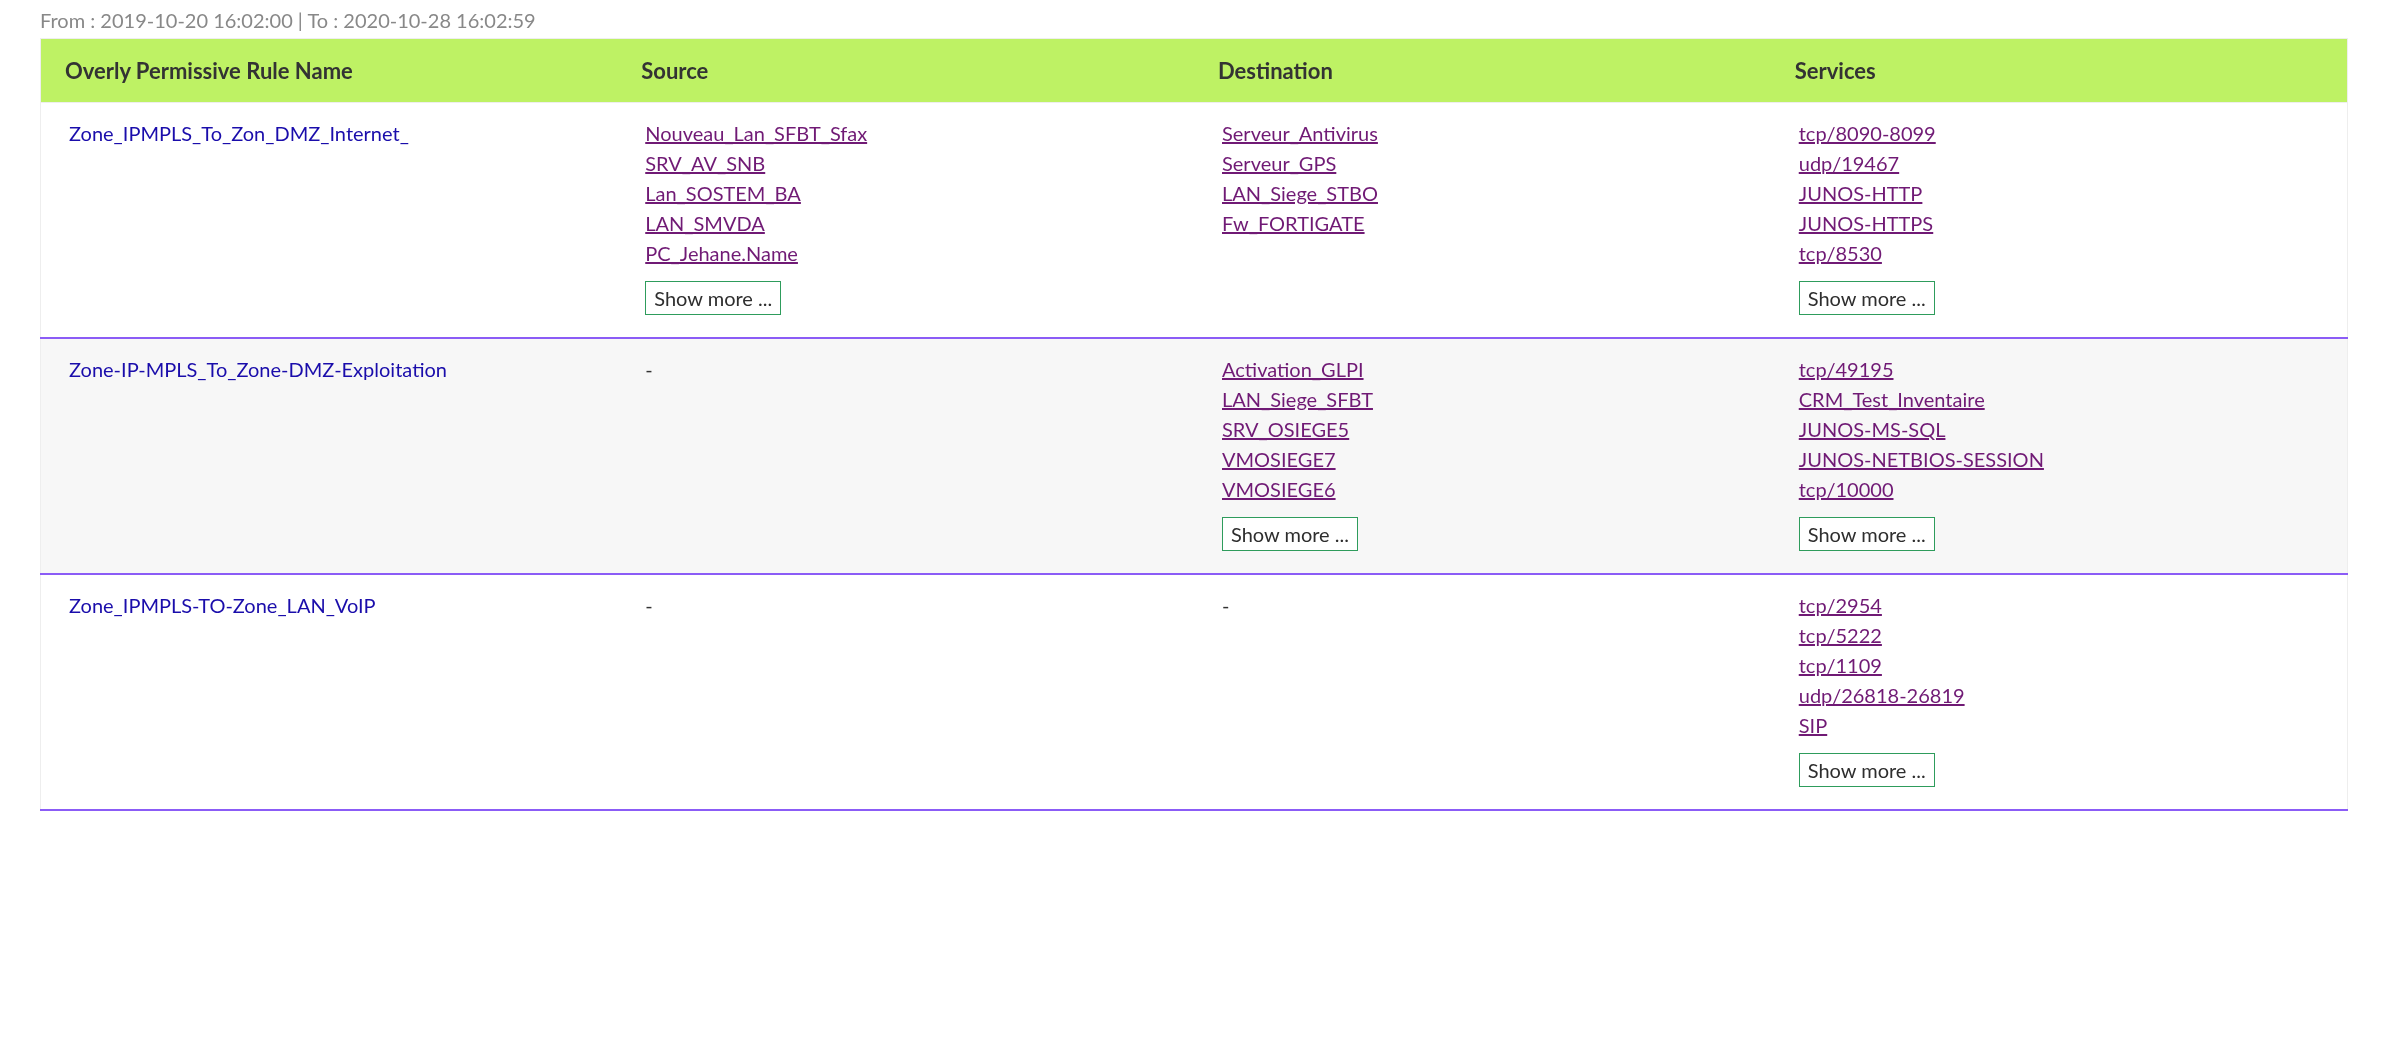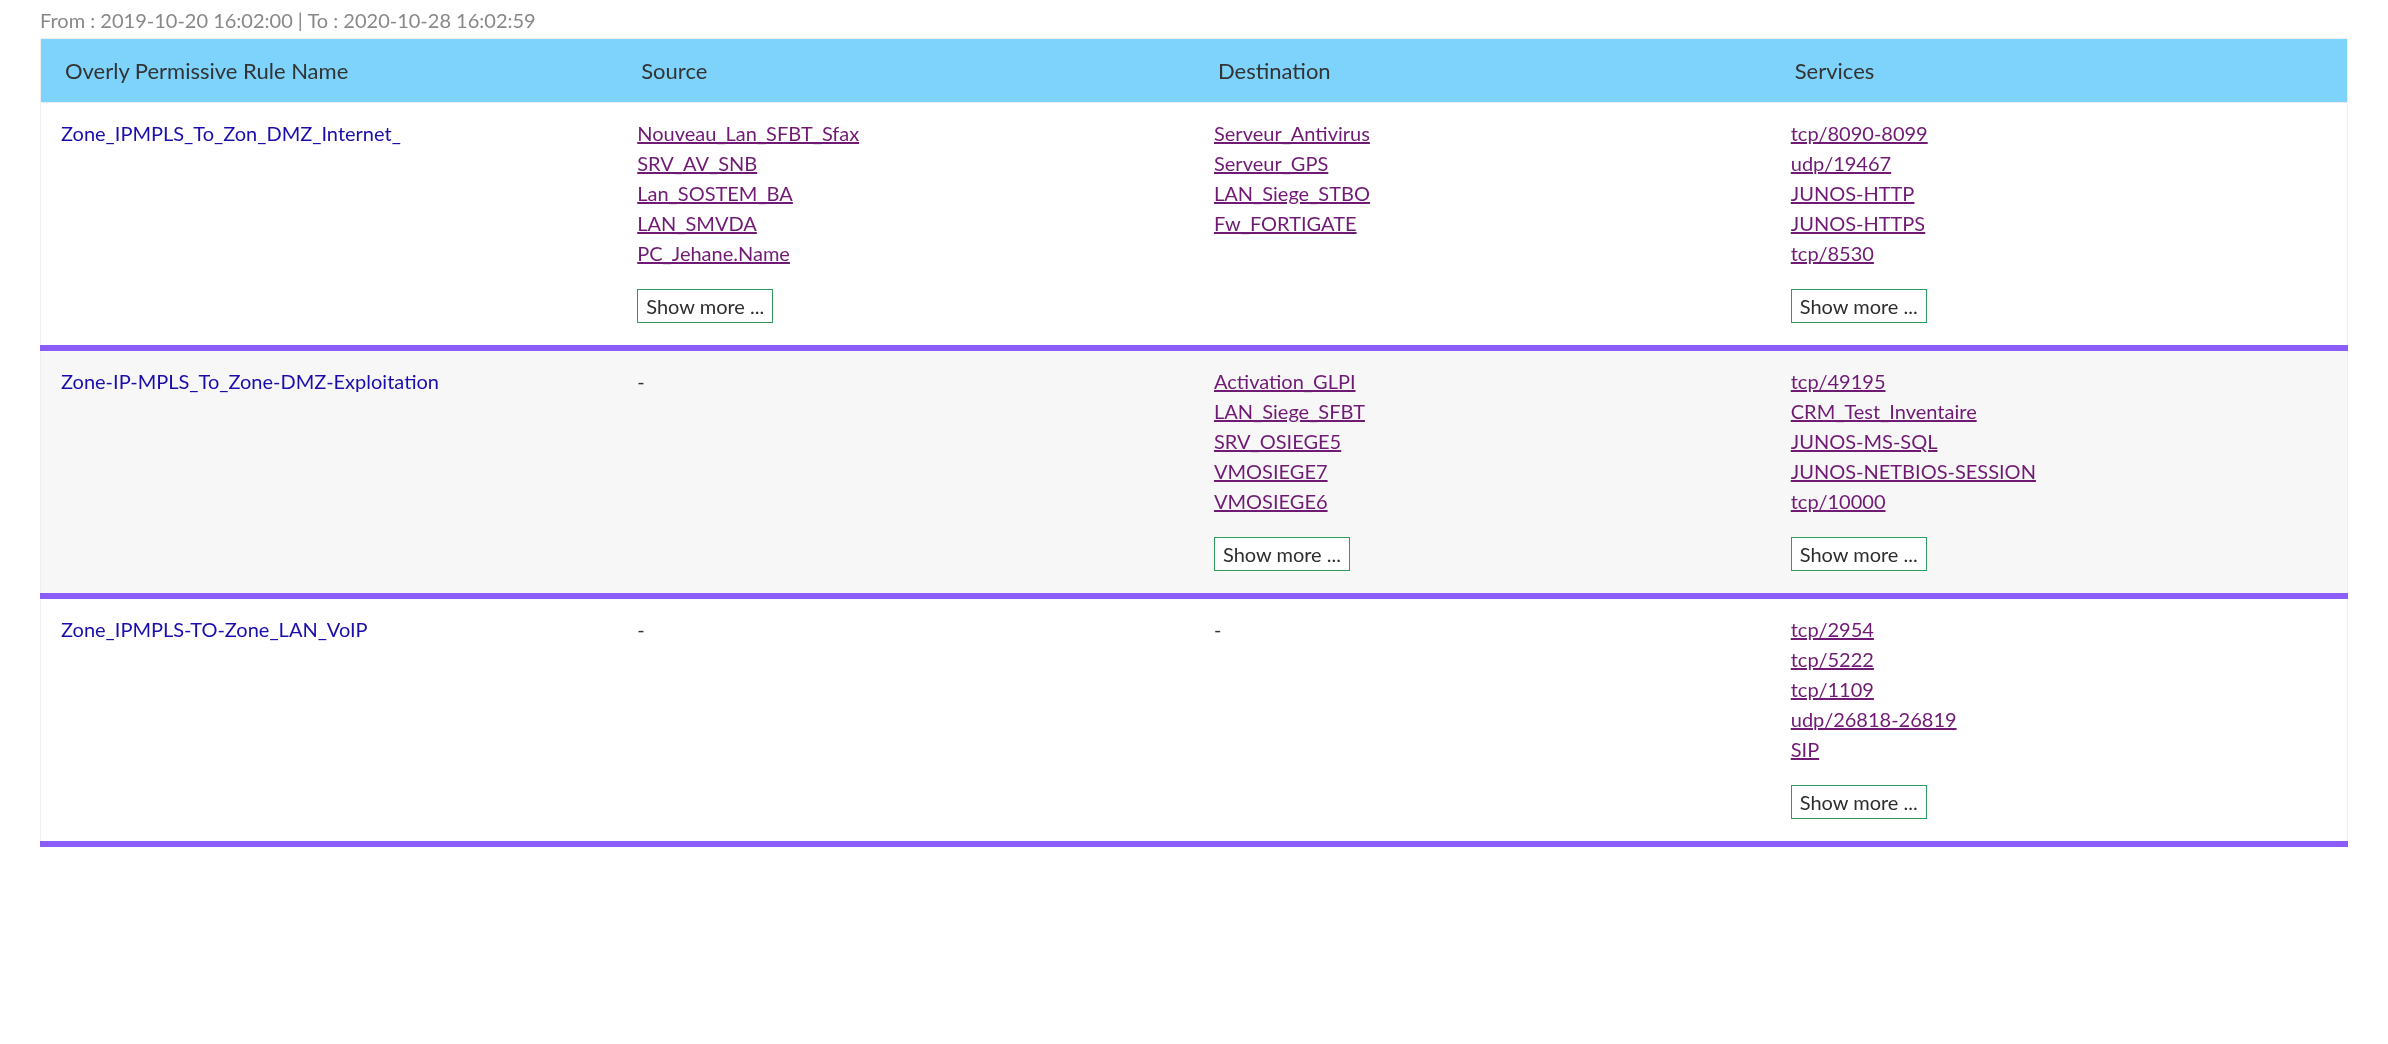--- a/index.html
+++ b/index.html
@@ -15,53 +15,53 @@
     color: #888;
     font-size: 20px;
     padding: 8px 4px 6px 0;
   }
   table {
     width: 100%;
     border-collapse: collapse;
     border: 1px solid #eee;
   }
   thead th {
-    background: #7dd3fc;
+    background: #bef264;
     text-align: left;
-    font-weight: 400;
+    font-weight: 700;
     font-size: 22px;
     padding: 18px 24px;
     border-bottom: 1px solid #eee;
   }
   tbody tr:nth-child(even) td { background: #f7f7f7; }
   tbody td {
     vertical-align: top;
-    padding: 18px 24px 22px 20px;
+    padding: 18px 24px 22px 28px;
     font-size: 20px;
-    border-bottom: 6px solid #8b5cf6;
+    border-bottom: 2px solid #8b5cf6;
   }
   .rule-name {
     color: #1a0dab;
     font-weight: 400;
   }
   .link-list { list-style: none; }
   .link-list li { margin-bottom: 6px; }
   .link-list a {
     color: #701a75;
     text-decoration: underline;
   }
   .dash { color: #333; }
   .show-more {
     display: inline-block;
     border: 1px solid #2e9c5c;
     color: #2e2e2e;
     background: #fff;
     font-size: 20px;
     padding: 4px 8px;
-    margin-top: 18px;
+    margin-top: 10px;
     cursor: pointer;
     font-family: inherit;
   }
   th.col-rule    { width: 25%; }
   th.col-source  { width: 25%; }
   th.col-dest    { width: 25%; }
   th.col-serv    { width: 25%; }
 </style>
 </head>
 <body>

